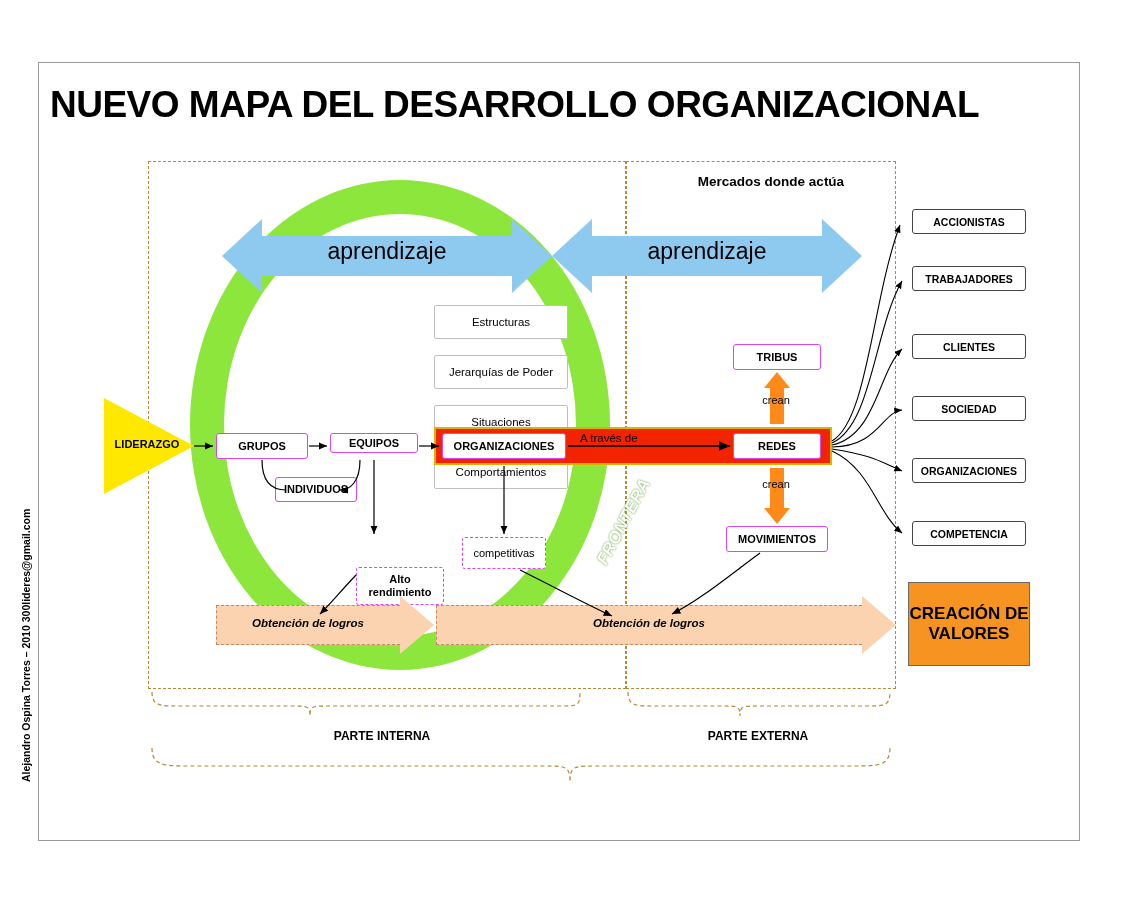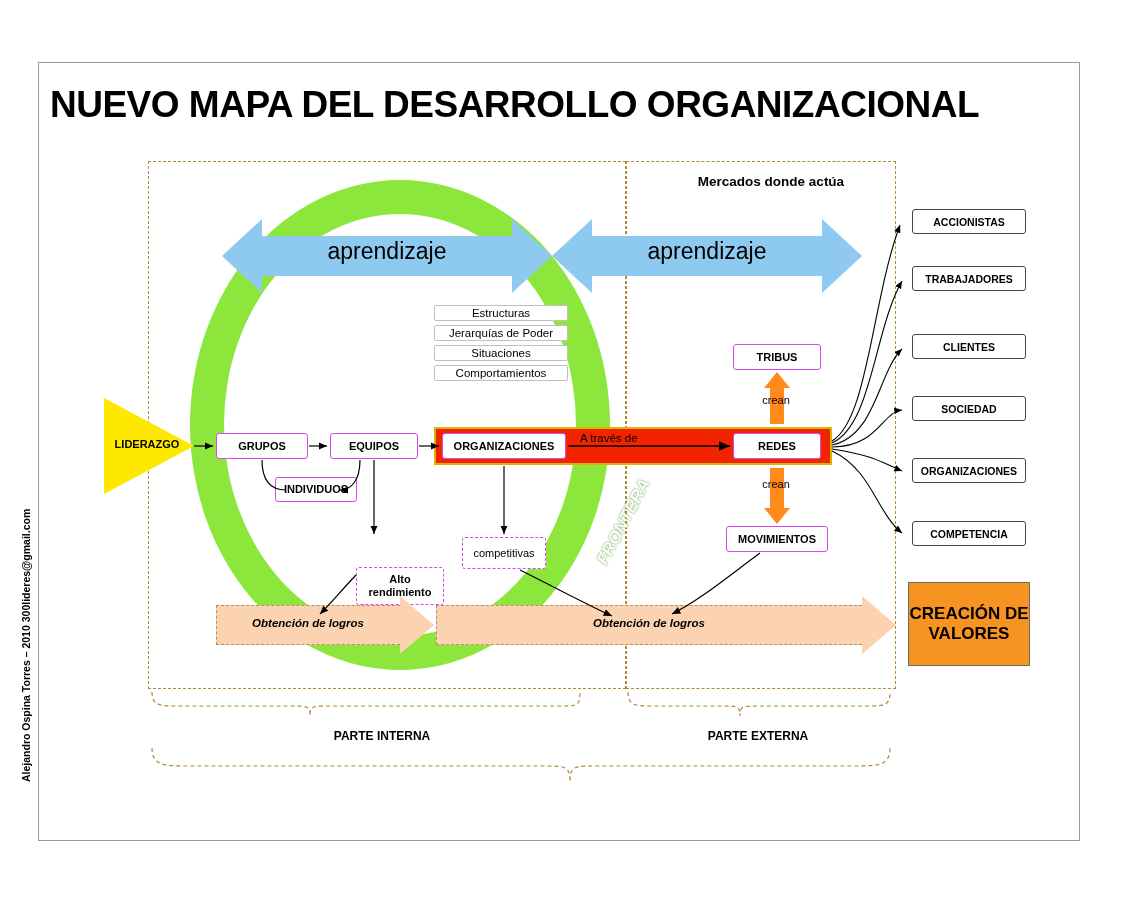--- a/index.html
+++ b/index.html
@@ -163,38 +163,38 @@
     align-items: center;
     justify-content: center;
     text-align: center;
     font-size: 11px;
     font-weight: bold;
     color: #000;
     line-height: 1.15;
   }
 
   #box-grupos { left: 216px; top: 433px; width: 92px; height: 26px; }
-  #box-equipos { left: 330px; top: 433px; width: 88px; height: 26px; }
+  #box-equipos { left: 330px; top: 433px; width: 88px; height: 20px; }
   #box-individuos { left: 275px; top: 477px; width: 82px; height: 25px; }
   #box-altorend { left: 330px; top: 567px; width: 88px; height: 38px; border-style: dashed; font-weight: bold; margin-left: 26px; }
   #box-competitivas { left: 462px; top: 537px; width: 84px; height: 32px; border-style: dashed; font-weight: normal; }
   #box-tribus { left: 733px; top: 344px; width: 88px; height: 26px; }
   #box-movimientos { left: 726px; top: 526px; width: 102px; height: 26px; }
 
   
   #concept-list {
     position: absolute;
     left: 434px;
     top: 305px;
     width: 134px;
   }
   #concept-list .item {
     position: relative;
-    height: 16px;
-    margin-bottom: 4px;
+    height: 34px;
+    margin-bottom: 16px;
     border: 1px solid #c0c0c0;
     background: #fff;
     border-radius: 2px;
     display: flex;
     align-items: center;
     justify-content: center;
     font-size: 11.5px;
     color: #000;
     box-sizing: border-box;
   }

